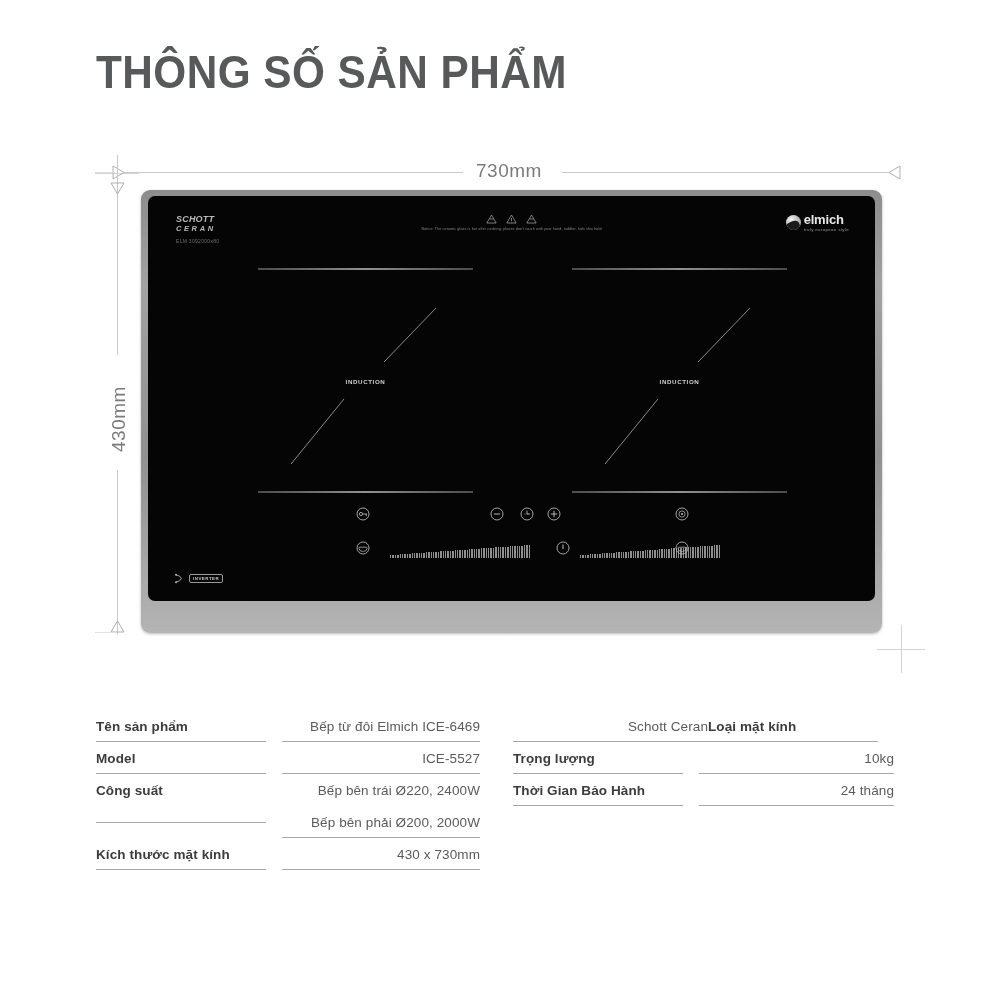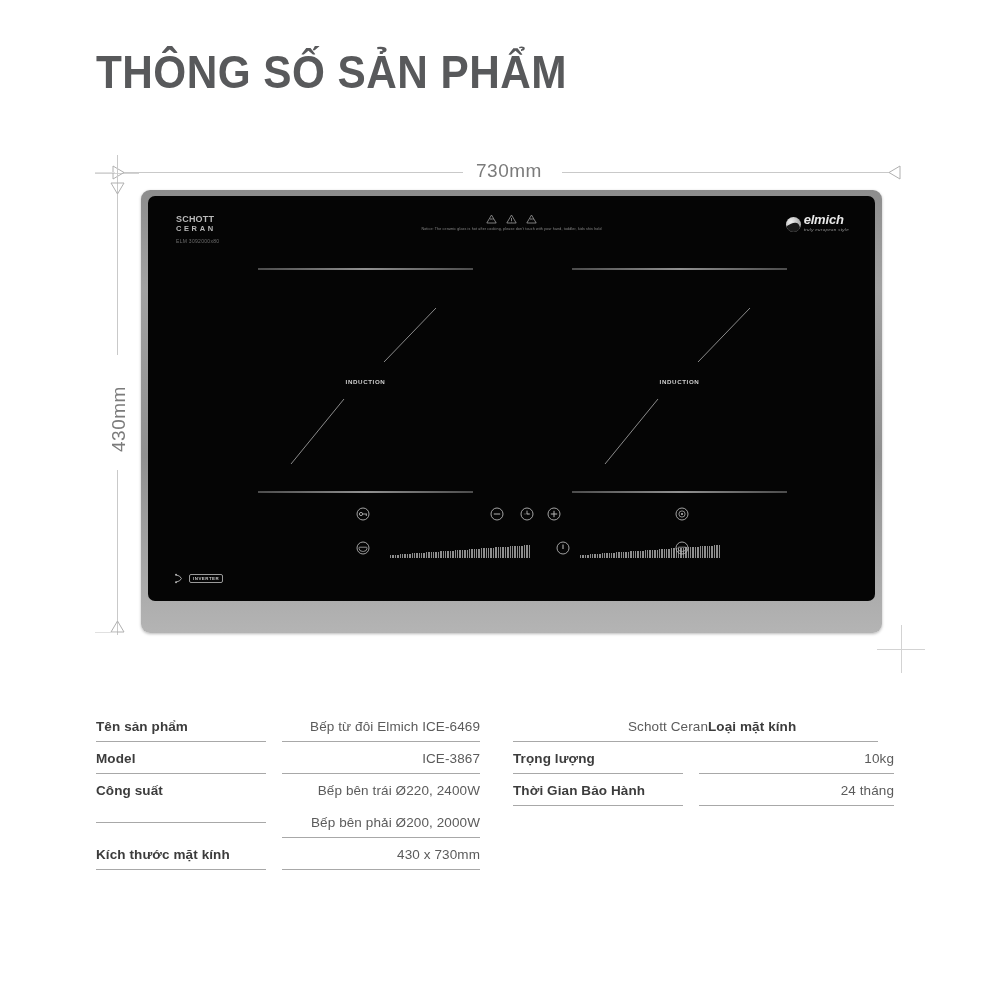--- a/index.html
+++ b/index.html
@@ -102,20 +102,21 @@
     background: #050505;
     overflow: hidden;
   }
 
   
   #schott-logo {
     position: absolute;
     left: 28px;
     top: 18px;
     color: #b9b9b9;
+    font-style: italic;
   }
   #schott-logo .sc-top {
     font-size: 9px;
     font-weight: 700;
     letter-spacing: 0.2px;
     line-height: 10px;
   }
   #schott-logo .sc-bot {
     font-size: 7.5px;
     font-weight: 700;
@@ -131,23 +132,22 @@
     color: #6e6e6e;
     white-space: nowrap;
   }
 
   
   #elmich-logo {
     position: absolute;
     right: 26px;
     top: 17px;
     display: flex;
-    align-items: flex-end;
+    align-items: center;
     gap: 3px;
-    font-style: italic;
   }
   #elmich-mark {
     width: 15px; height: 15px;
     border-radius: 50%;
     background: radial-gradient(circle at 34% 32%, #f2f2f2 0%, #bdbdbd 48%, #8e8e8e 100%);
     position: relative;
     overflow: hidden;
   }
   #elmich-mark::after {
     content: "";
@@ -629,21 +629,21 @@
     </div>
   </div>
 
   <div class="spec-table" id="spec-left">
       <div class="spec-row">
         <div class="spec-cell spec-label">Tên sản phẩm</div>
         <div class="spec-cell spec-value">Bếp từ đôi Elmich ICE-6469</div>
       </div>
       <div class="spec-row">
         <div class="spec-cell spec-label">Model</div>
-        <div class="spec-cell spec-value">ICE-3867</div>
+        <div class="spec-cell spec-value">ICE-5527</div>
       </div>
       <div class="spec-row">
         <div class="spec-cell spec-label no-rule">Công suất</div>
         <div class="spec-cell spec-value no-rule">Bếp bên trái Ø220, 2400W</div>
       </div>
       <div class="spec-row">
         <div class="spec-cell spec-label"></div>
         <div class="spec-cell spec-value">Bếp bên phải Ø200, 2000W</div>
       </div>
       <div class="spec-row">

